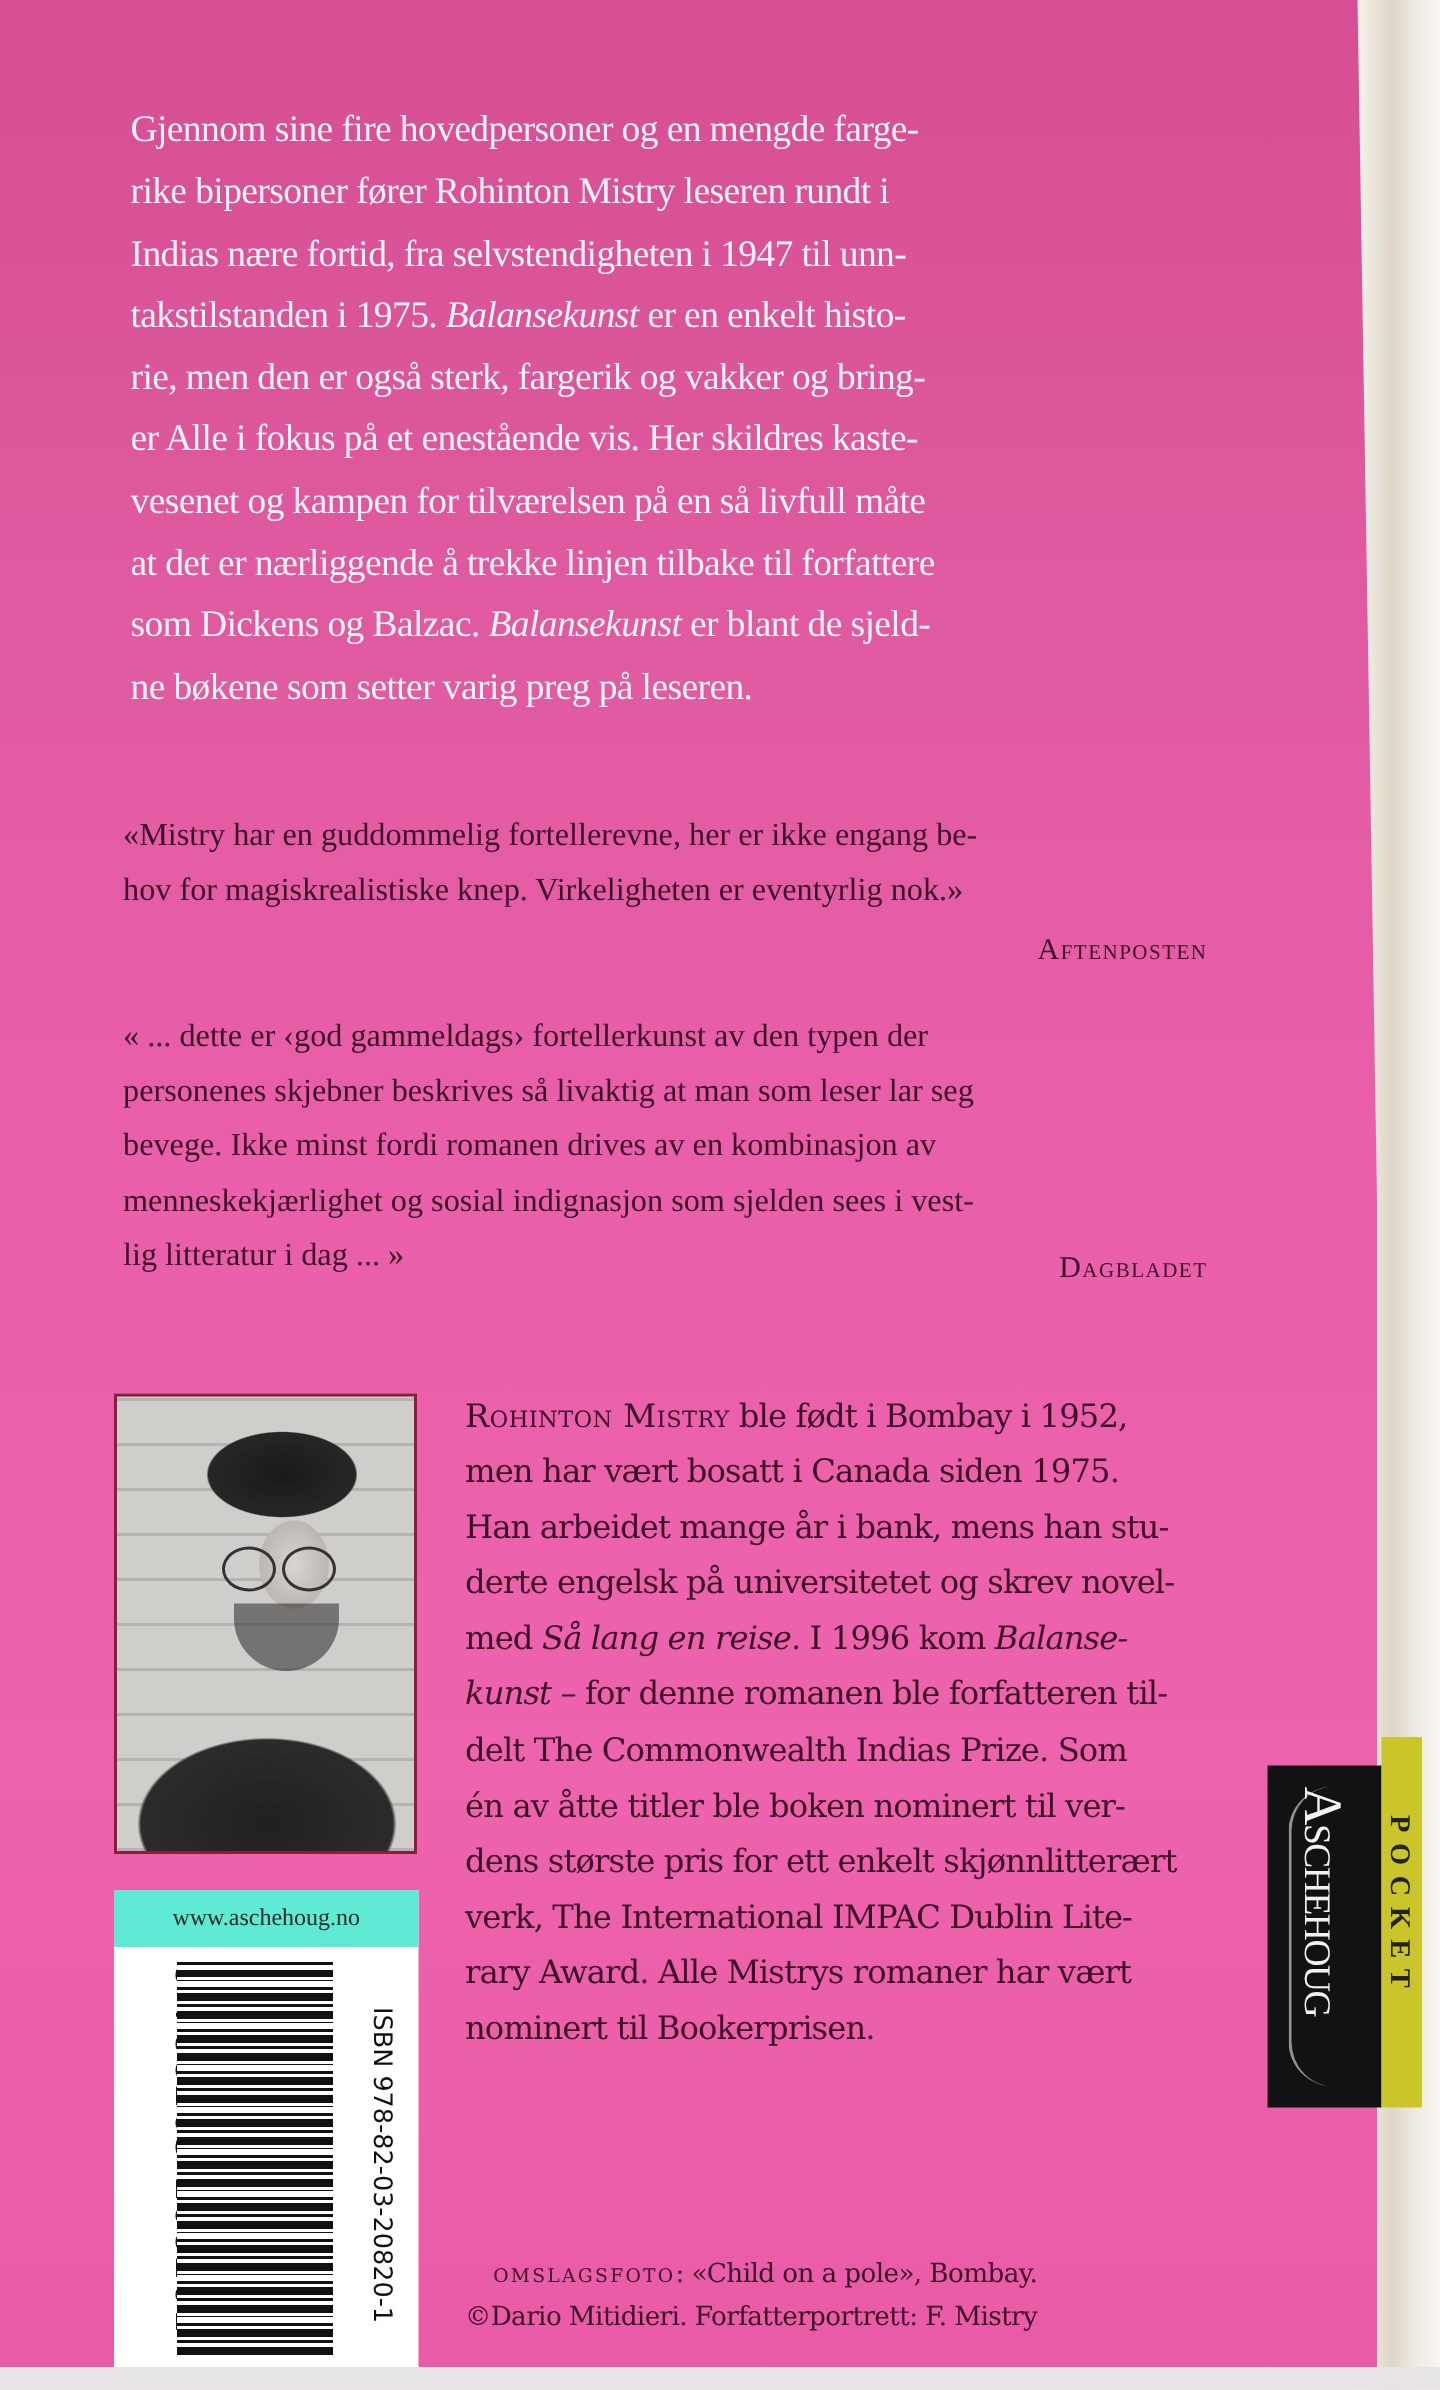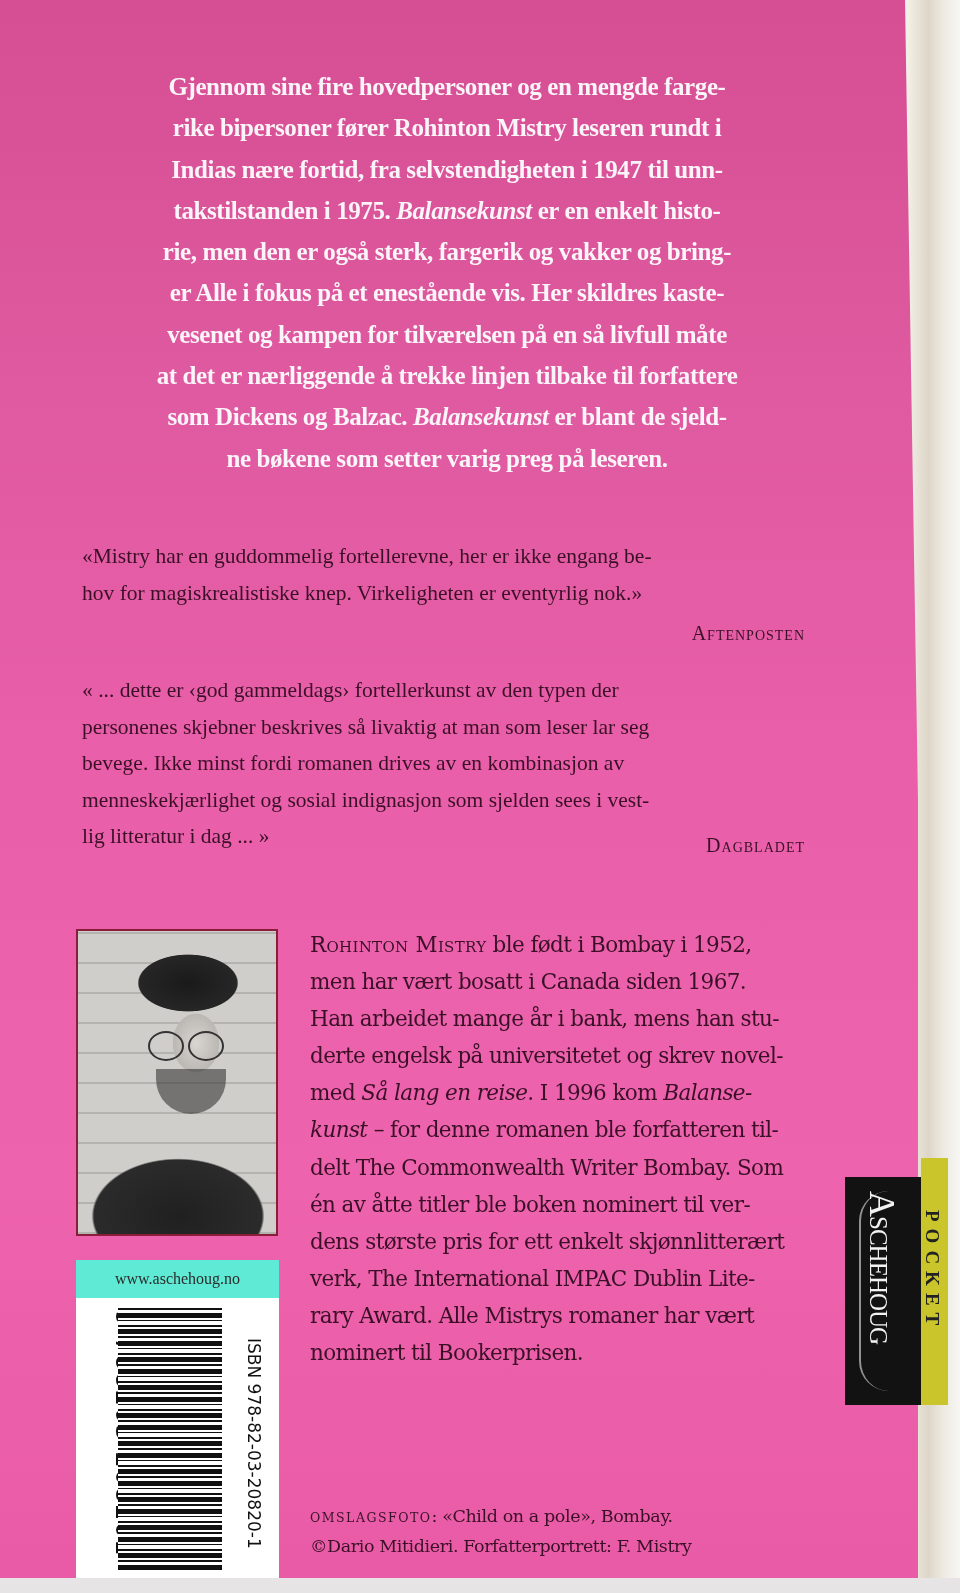--- a/index.html
+++ b/index.html
@@ -16,24 +16,23 @@
     position:absolute; top:0; left:0; width:918px; height:1578px;
     background:linear-gradient(180deg,#d64e93 0%,#df5aa0 25%,#ea5faa 50%,#ee63ad 75%,#e95ba6 100%);
     clip-path:polygon(0 0, 905px 0, 918px 800px, 925px 1578px, 0 1578px);
   }
   .bottom-strip {
     position:absolute; left:0; top:1578px; width:960px; height:15px; background:#e6e4e4;
   }
 
   .blurb {
     position:absolute; left:87px; top:66px; width:720px;
-    color:#fbf4f8; font-size:25px; line-height:41.3px; font-weight:bold;
+    color:#fbf4f8; font-size:25px; line-height:41.3px; font-weight:normal;
     font-family:"Liberation Serif", "DejaVu Serif", serif;
     letter-spacing:-0.4px;
-    text-align:center;
   }
   .blurb .line { display:block; white-space:nowrap; }
   .blurb em { font-style:italic; }
 
   .quote {
     position:absolute; left:82px; width:725px;
     color:#3b1027; font-size:21.5px; line-height:36.5px;
     font-family:"Liberation Serif", "DejaVu Serif", serif;
   }
   .quote .line { display:block; white-space:nowrap; }
@@ -79,21 +78,21 @@
   .bio .line { display:block; white-space:nowrap; }
   .bio .sc { font-variant:small-caps; letter-spacing:0.3px; }
   .bio em { font-style:italic; }
 
   .credit {
     position:absolute; left:310px; top:1502px;
     color:#3b1027; font-size:17.5px; line-height:28px;
     font-family:"DejaVu Serif", "Liberation Serif", serif;
     letter-spacing:-0.4px;
   }
-  .credit .line { display:block; white-space:nowrap; }
+  .credit .line { display:block; white-space:nowrap;text-align:right; }
   .credit .sc { font-size:12.5px; letter-spacing:1.5px; text-transform:uppercase; }
 
   .barcode-box {
     position:absolute; left:76px; top:1260px; width:203px; height:318px;
     background:#ffffff;
   }
   .url-band {
     position:absolute; left:0; top:0; width:203px; height:38px;
     background:#5eead4; color:#2b2b2b; font-size:16px;
     font-family:"Liberation Serif", "DejaVu Serif", serif;
@@ -183,26 +182,26 @@
 <div class="source source2">Dagbladet</div>
 
 <div class="photo" title="Black-and-white portrait of Rohinton Mistry with glasses and beard in front of a brick wall">
   <div class="glasses-l"></div>
   <div class="glasses-r"></div>
   <div class="beard"></div>
 </div>
 
 <div class="bio">
   <span class="line"><span class="sc">Rohinton Mistry</span><span> ble født i Bombay i 1952,</span></span>
-  <span class="line">men har vært bosatt i Canada siden 1967.</span>
+  <span class="line">men har vært bosatt i Canada siden 1975.</span>
   <span class="line">Han arbeidet mange år i bank, mens han stu-</span>
   <span class="line">derte engelsk på universitetet og skrev novel-</span>
   <span class="line"><span>med </span><em>Så lang en reise</em><span>. I 1996 kom </span><em>Balanse-</em></span>
   <span class="line"><em>kunst</em><span> – for denne romanen ble forfatteren til-</span></span>
-  <span class="line">delt The Commonwealth Writer Bombay. Som</span>
+  <span class="line">delt The Commonwealth Indias Prize. Som</span>
   <span class="line">én av åtte titler ble boken nominert til ver-</span>
   <span class="line">dens største pris for ett enkelt skjønnlitterært</span>
   <span class="line">verk, The International IMPAC Dublin Lite-</span>
   <span class="line">rary Award. Alle Mistrys romaner har vært</span>
   <span class="line">nominert til Bookerprisen.</span>
 </div>
 
 <div class="credit">
   <span class="line"><span class="sc">Omslagsfoto</span><span>: «Child on a pole», Bombay.</span></span>
   <span class="line">©Dario Mitidieri. Forfatterportrett: F. Mistry</span>

